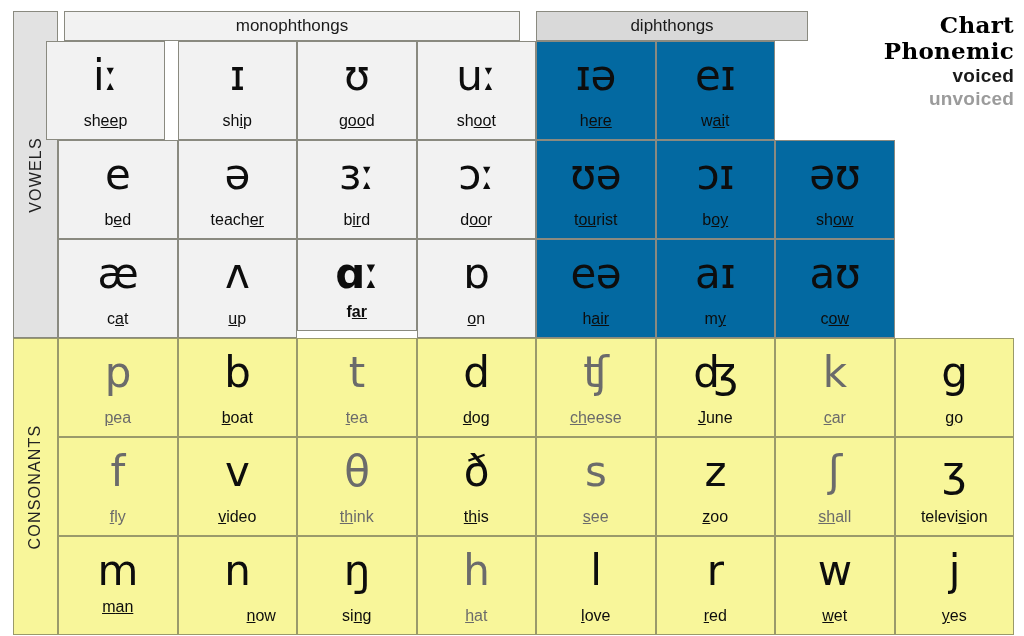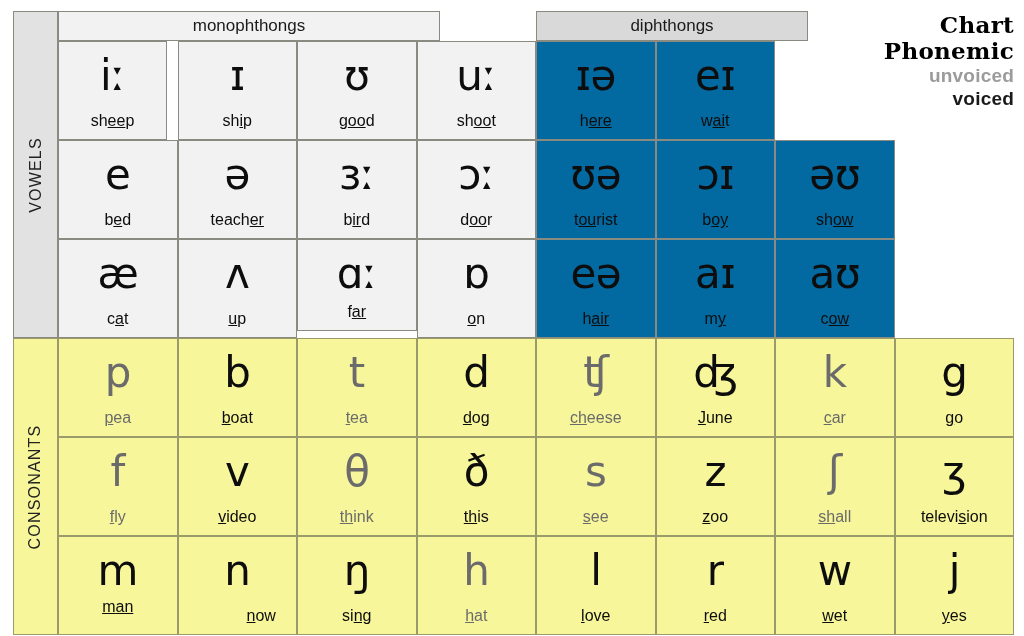--- a/index.html
+++ b/index.html
@@ -123,40 +123,40 @@
   #legend .key-unvoiced { color: #9b9b9b; }
 </style>
 </head>
 <body>
 
 <div id="chart-root">
 
   <div id="legend">
     <div class="title-line">Chart</div>
     <div class="title-line">Phonemic</div>
+    <div class="key key-voiced">voiced</div>
     <div class="key key-unvoiced">unvoiced</div>
-    <div class="key key-voiced">voiced</div>
-  </div>
-
-  <div class="band band-mono" id="band-mono" style="left: 58px; top: 11px; width: 382px; height: 30px;">
+  </div>
+
+  <div class="band band-mono" id="band-mono" style="left: 64px; top: 11px; width: 456px; height: 30px;">
     <span>monophthongs</span>
   </div>
   <div class="band band-diph" id="band-diph" style="left: 536px; top: 11px; width: 272px; height: 30px;">
     <span>diphthongs</span>
   </div>
 
   <div class="side side-vowels" id="side-vowels" style="left: 13px; top: 11px; width: 45px; height: 327px;">
     <span>VOWELS</span>
   </div>
   <div class="side side-cons" id="side-cons" style="left: 13px; top: 338px; width: 45px; height: 297px;">
     <span>CONSONANTS</span>
   </div>
 
   <div id="cells-layer">
-      <div class="cell vowel-cell voiced" style="left: 58px; top: 41px; width: 109px; height: 99px;">
+      <div class="cell vowel-cell voiced" style="left: 46px; top: 41px; width: 119px; height: 99px;">
         <div class="sym" style="margin-top: 12.87px;">iː</div>
         <div class="word" style="margin-top: auto; margin-bottom: 9.9px;">sh<u>ee</u>p</div>
       </div>
       <div class="cell vowel-cell voiced" style="left: 177.5px; top: 41px; width: 119.5px; height: 99px;">
         <div class="sym" style="margin-top: 12.87px;">ɪ</div>
         <div class="word" style="margin-top: auto; margin-bottom: 9.9px;">sh<u>i</u>p</div>
       </div>
       <div class="cell vowel-cell voiced" style="left: 297px; top: 41px; width: 119.5px; height: 99px;">
         <div class="sym" style="margin-top: 12.87px;">ʊ</div>
         <div class="word" style="margin-top: auto; margin-bottom: 9.9px;">g<u>oo</u>d</div>
@@ -202,21 +202,21 @@
         <div class="word" style="margin-top: auto; margin-bottom: 9.9px;">sh<u>ow</u></div>
       </div>
       <div class="cell vowel-cell voiced" style="left: 58px; top: 239px; width: 119.5px; height: 99px;">
         <div class="sym" style="margin-top: 12.87px;">æ</div>
         <div class="word" style="margin-top: auto; margin-bottom: 9.9px;">c<u>a</u>t</div>
       </div>
       <div class="cell vowel-cell voiced" style="left: 177.5px; top: 239px; width: 119.5px; height: 99px;">
         <div class="sym" style="margin-top: 12.87px;">ʌ</div>
         <div class="word" style="margin-top: auto; margin-bottom: 9.9px;"><u>u</u>p</div>
       </div>
-      <div class="cell vowel-cell voiced" style="left: 297px; top: 239px; width: 119.5px; height: 92px;">
+      <div class="cell vowel-cell voiced" style="left: 297px; top: 239px; width: 119.5px; height: 92px; font-weight: bold;">
         <div class="sym" style="margin-top: 12.87px;">ɑː</div>
         <div class="word" style="margin-top: auto; margin-bottom: 9.9px;">f<u>ar</u></div>
       </div>
       <div class="cell vowel-cell voiced" style="left: 416.5px; top: 239px; width: 119.5px; height: 99px;">
         <div class="sym" style="margin-top: 12.87px;">ɒ</div>
         <div class="word" style="margin-top: auto; margin-bottom: 9.9px;"><u>o</u>n</div>
       </div>
       <div class="cell diph-cell voiced" style="left: 536px; top: 239px; width: 119.5px; height: 99px;">
         <div class="sym" style="margin-top: 12.87px;">eə</div>
         <div class="word" style="margin-top: auto; margin-bottom: 9.9px;">h<u>air</u></div>

